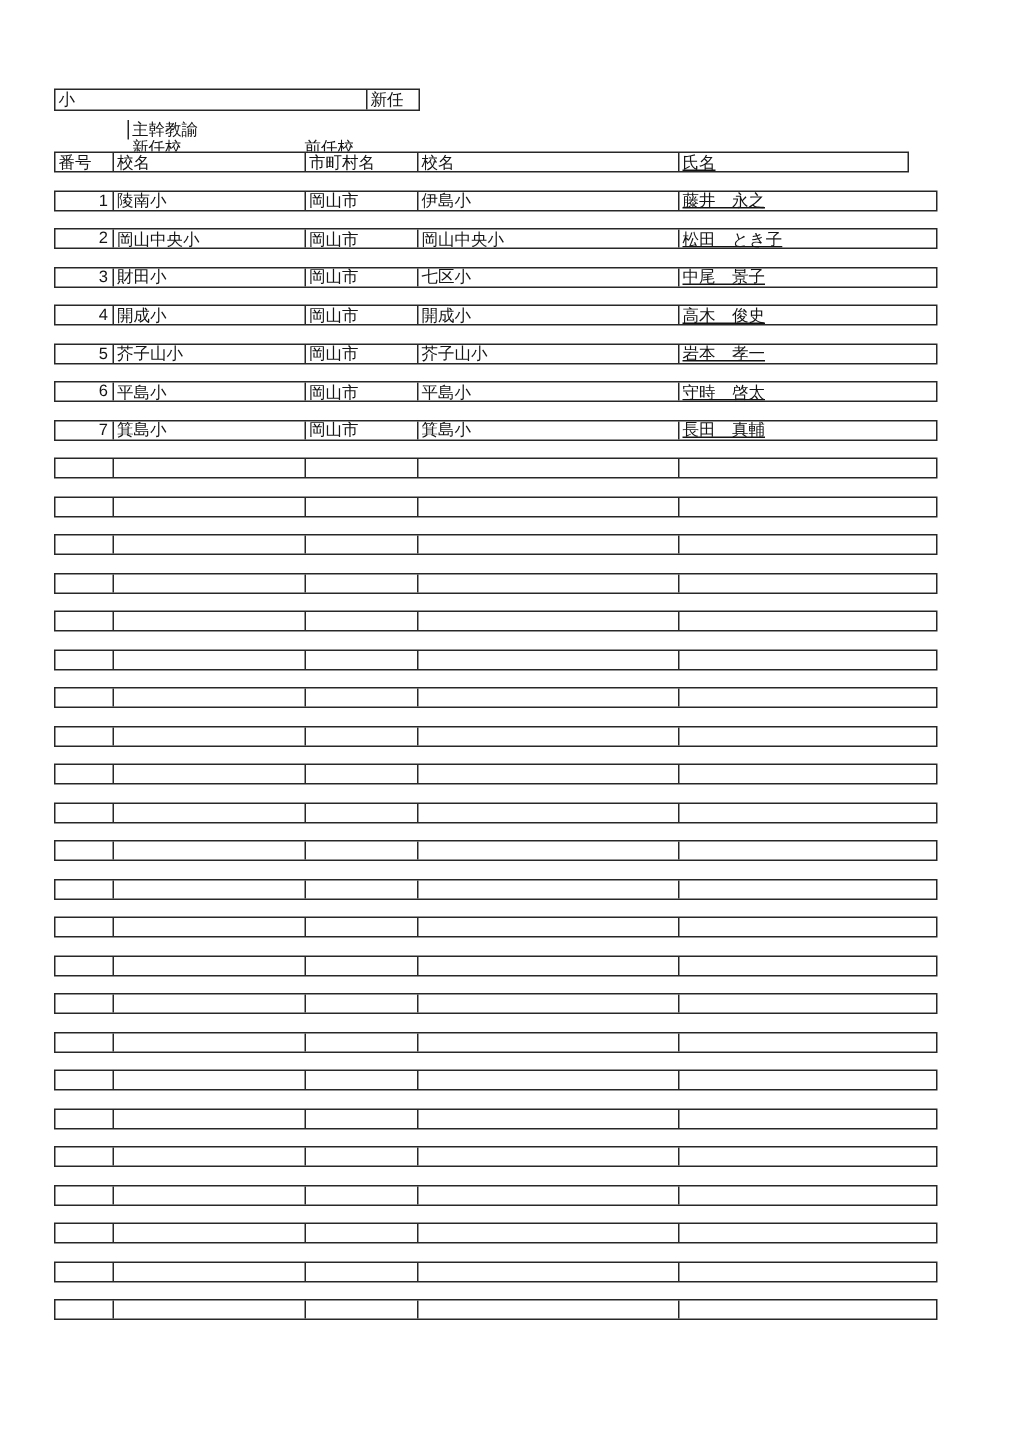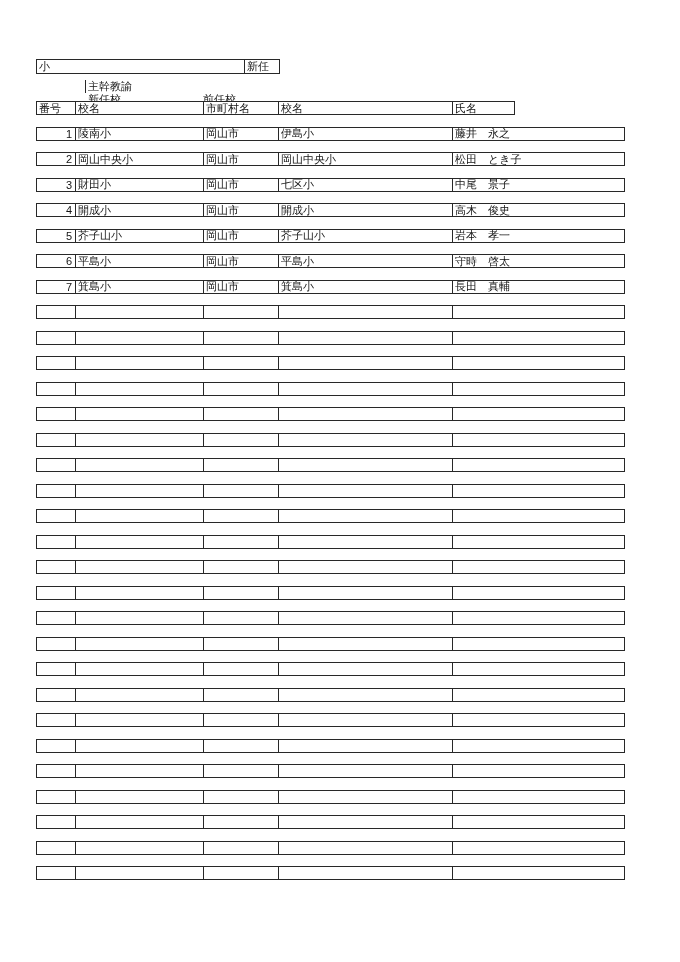--- a/index.html
+++ b/index.html
@@ -42,27 +42,27 @@
     position: absolute;
     top: 93px;
     height: 13px;
     line-height: 13px;
     white-space: nowrap;
   }
   #group-new { left: 88px; }
   #group-prev { left: 203px; }
 
   
-  #header-row { top: 101px; width: 479px; height: 14px; justify-content: center; }
+  #header-row { top: 101px; width: 570px; height: 14px; justify-content: center; }
   .row { width: 589px; height: 14px; }
   .c-no { flex: 0 0 38px; justify-content: flex-end; padding-left: 0; padding-right: 3px; }
   .c-new { flex: 0 0 128px; }
   .c-city { flex: 0 0 75px; }
   .c-prev { flex: 0 0 174px; }
-  .c-name { flex: 1 1 auto; }
+  .c-name { flex: 1 1 auto; text-decoration: underline; }
   #header-row .c-no { justify-content: flex-start; padding-left: 2px; padding-right: 0; }
 </style>
 </head>
 <body>
 
 <div class="box-row" id="meta-table">
   <div class="cell m-level">小</div>
   <div class="cell m-position">主幹教諭</div>
   <div class="cell m-type">新任</div>
 </div>

